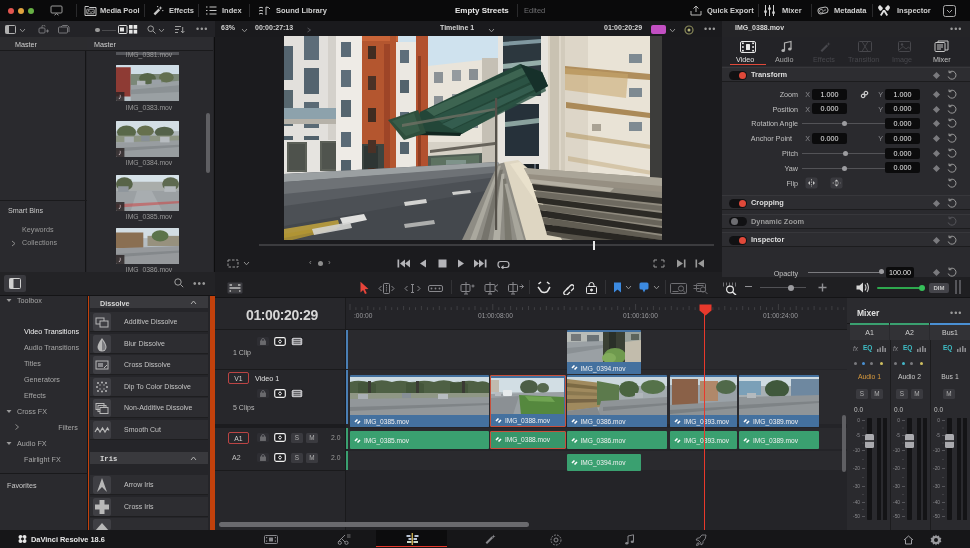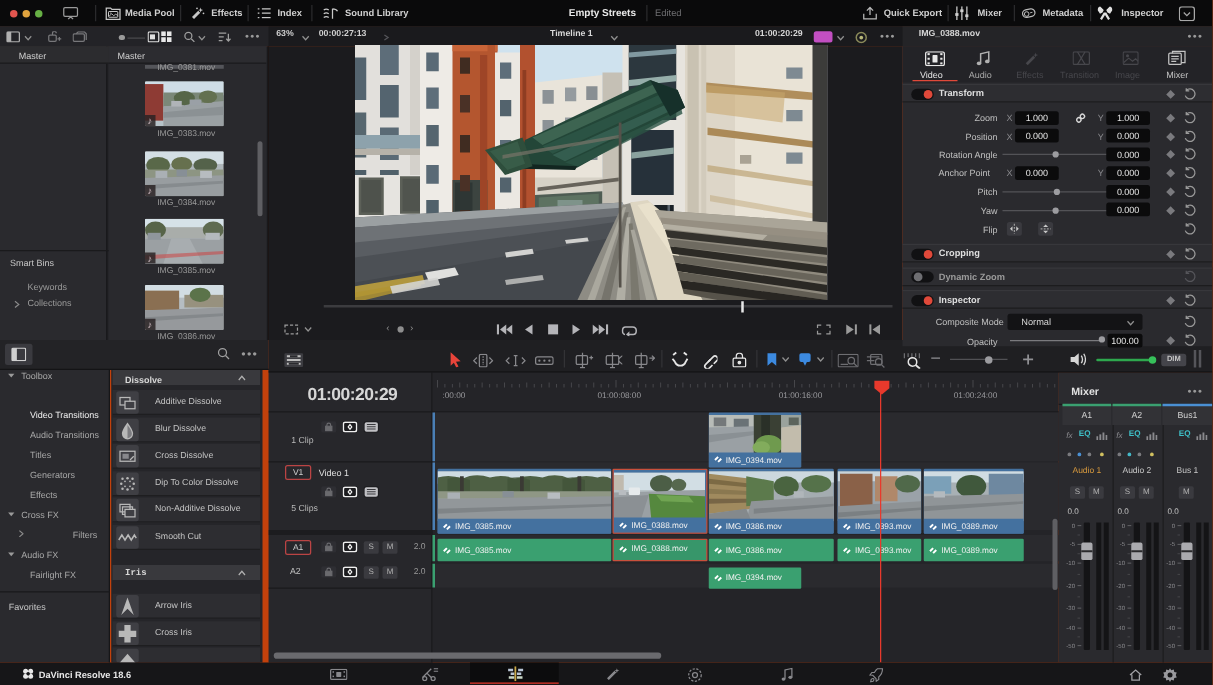--- a/index.html
+++ b/index.html
@@ -655,31 +655,20 @@
 
     <div class="sechead" style="top:195px;"></div>
     <div style="position:absolute;left:7px;top:198.5px;width:18px;height:9px;border-radius:4.5px;background:#111113;"></div>
     <div style="position:absolute;left:17px;top:199.5px;width:7px;height:7px;border-radius:50%;background:#e0493a;"></div>
     <div style="position:absolute;left:29px;top:198px;font-size:7.4px;color:#dedede;font-weight:bold;">Inspector</div>
     <div class="diam" style="left:212px;top:200.5px;"></div>
     <svg class="ico" style="left:225px;top:197.5px;" width="10" height="10" viewBox="0 0 10 10">
         <path d="M2 2.5 A4 4 0 1 1 1.2 6.5 M2 0.5 v2.2 h2.4" fill="none" stroke="#9a9a9a" stroke-width="1"></path>
       </svg>
 
-    <div class="irow" style="top:213px;">
-      <div class="ilabel" style="left:10px;width:71px;">Composite Mode</div>
-      <div style="position:absolute;left:84px;top:1px;width:108px;height:12.5px;background:#131315;border-radius:2px;"></div>
-      <div style="position:absolute;left:95px;top:3px;font-size:7.4px;color:#d8d8d8;">Normal</div>
-      <svg class="ico" style="left:179px;top:5.5px;" width="7" height="5" viewBox="0 0 7 5">
-          <path d="M1 1 L3.5 3.8 L6 1" fill="none" stroke="#909090"></path>
-        </svg>
-      <svg class="ico" style="left:225px;top:2px;" width="10" height="10" viewBox="0 0 10 10">
-          <path d="M2 2.5 A4 4 0 1 1 1.2 6.5 M2 0.5 v2.2 h2.4" fill="none" stroke="#9a9a9a" stroke-width="1"></path>
-        </svg>
-    </div>
     <div class="irow" style="top:228.5px;">
       <div class="ilabel" style="left:16px;width:60px;">Opacity</div>
       <div class="islider" style="left:86px;top:6px;width:76px;background:#7a7a7e;"></div>
       <div class="isthumb" style="left:157px;top:3.5px;"></div>
       <div class="ibox" style="left:164px;width:28px;">100.00</div>
       <div class="diam" style="left:212px;top:4px;"></div>
       <svg class="ico" style="left:225px;top:1px;" width="10" height="10" viewBox="0 0 10 10">
           <path d="M2 2.5 A4 4 0 1 1 1.2 6.5 M2 0.5 v2.2 h2.4" fill="none" stroke="#9a9a9a" stroke-width="1"></path>
         </svg>
     </div>

